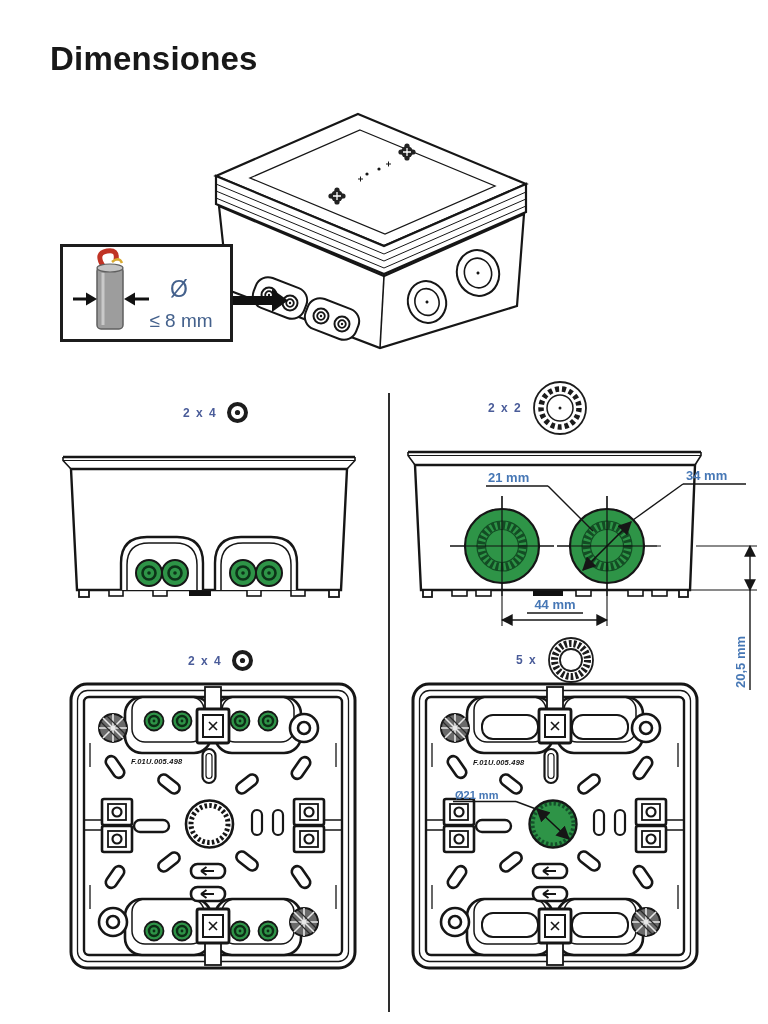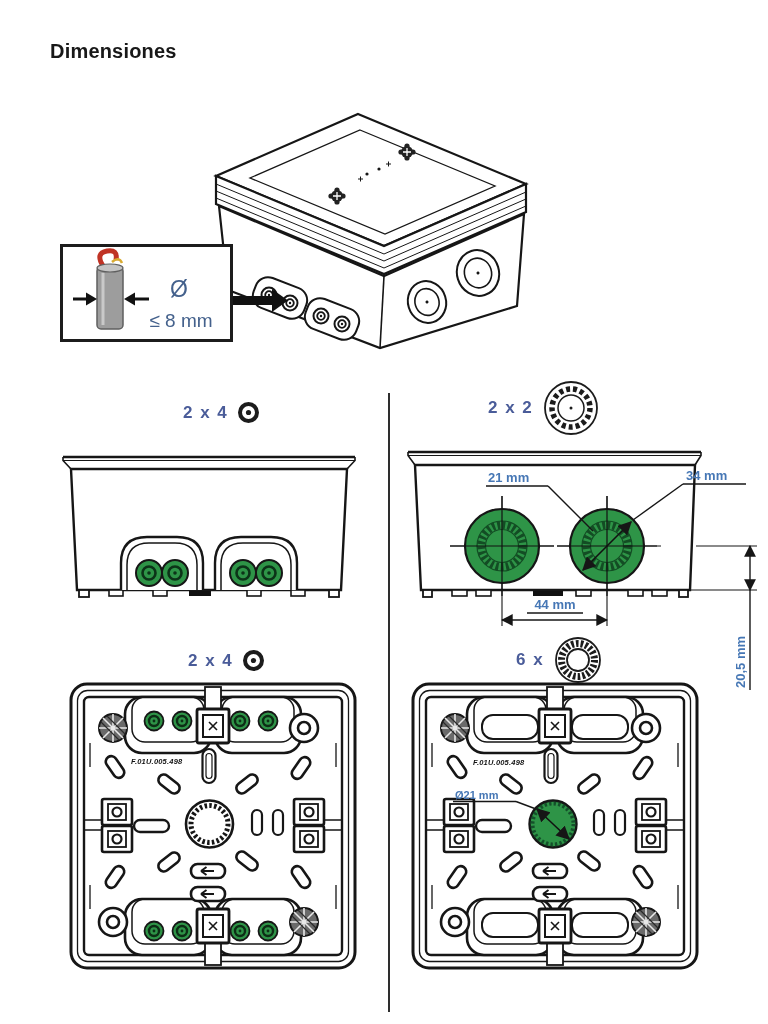--- a/index.html
+++ b/index.html
@@ -1,19 +1,19 @@
 <!DOCTYPE html>
 <html><head>
 <meta charset="utf-8">
 <style>
   *{margin:0;padding:0;box-sizing:border-box}
   html,body{width:768px;height:1024px;background:#fff;font-family:"Liberation Sans",sans-serif;position:relative;overflow:hidden}
   .abs{position:absolute}
-  .title{left:50px;top:40px;font-size:20px;font-weight:bold;color:#181818;letter-spacing:.2px}
-  .count-label{display:flex;align-items:center;gap:9px;color:#4A5C99;font-weight:bold;font-size:17px}
+  .title{left:50px;top:40px;font-size:33px;font-weight:bold;color:#181818;letter-spacing:.2px}
+  .count-label{display:flex;align-items:center;gap:9px;color:#4A5C99;font-weight:bold;font-size:12px}
   .count-label .txt{letter-spacing:1.5px;white-space:nowrap}
   .callout{left:60px;top:244px;width:173px;height:98px;border:3px solid #1c1c1c;background:#fff}
   .divider{left:388px;top:393px;width:2px;height:619px;background:#2e2e2e}
   svg{display:block}
   svg text{font-family:"Liberation Sans",sans-serif}
   .dim{fill:#4677B5;font-weight:bold;font-size:13px}
   .molded{fill:#111;font-weight:bold;font-style:italic;font-size:7.5px;letter-spacing:.2px}
 </style>
 </head>
 <body>
@@ -260,21 +260,21 @@
 
 <div class="abs count-label" style="left:188px;top:649px">
   <span class="txt">2 x 4</span>
   <svg width="23" height="23" viewBox="0 0 23 23">
     <circle cx="11.5" cy="11.5" r="8.5" fill="none" stroke="#1c1c1c" stroke-width="4"></circle>
     <circle cx="11.5" cy="11.5" r="2.6" fill="#1c1c1c"></circle>
   </svg>
 </div>
 
 <div class="abs count-label" style="left:516px;top:634px;height:52px">
-  <span class="txt">6 x</span>
+  <span class="txt">5 x</span>
   <svg width="50" height="50" viewBox="0 0 50 50">
     <circle cx="25" cy="25" r="22" fill="none" stroke="#1c1c1c" stroke-width="1.8"></circle>
     <circle cx="25" cy="25" r="16.5" fill="none" stroke="#1c1c1c" stroke-width="7" stroke-dasharray="2.6 2.1"></circle>
     <circle cx="25" cy="25" r="11" fill="none" stroke="#1c1c1c" stroke-width="1.8"></circle>
   </svg>
 </div>
 
 <svg class="abs" style="left:68px;top:681px" width="290" height="290" viewBox="0 0 290 290">
   <rect x="3" y="3" width="284" height="284" rx="16" fill="#fff" stroke="#161616" stroke-width="3"></rect>
   <rect x="9.5" y="9.5" width="271" height="271" rx="10" fill="none" stroke="#161616" stroke-width="1.3"></rect>

